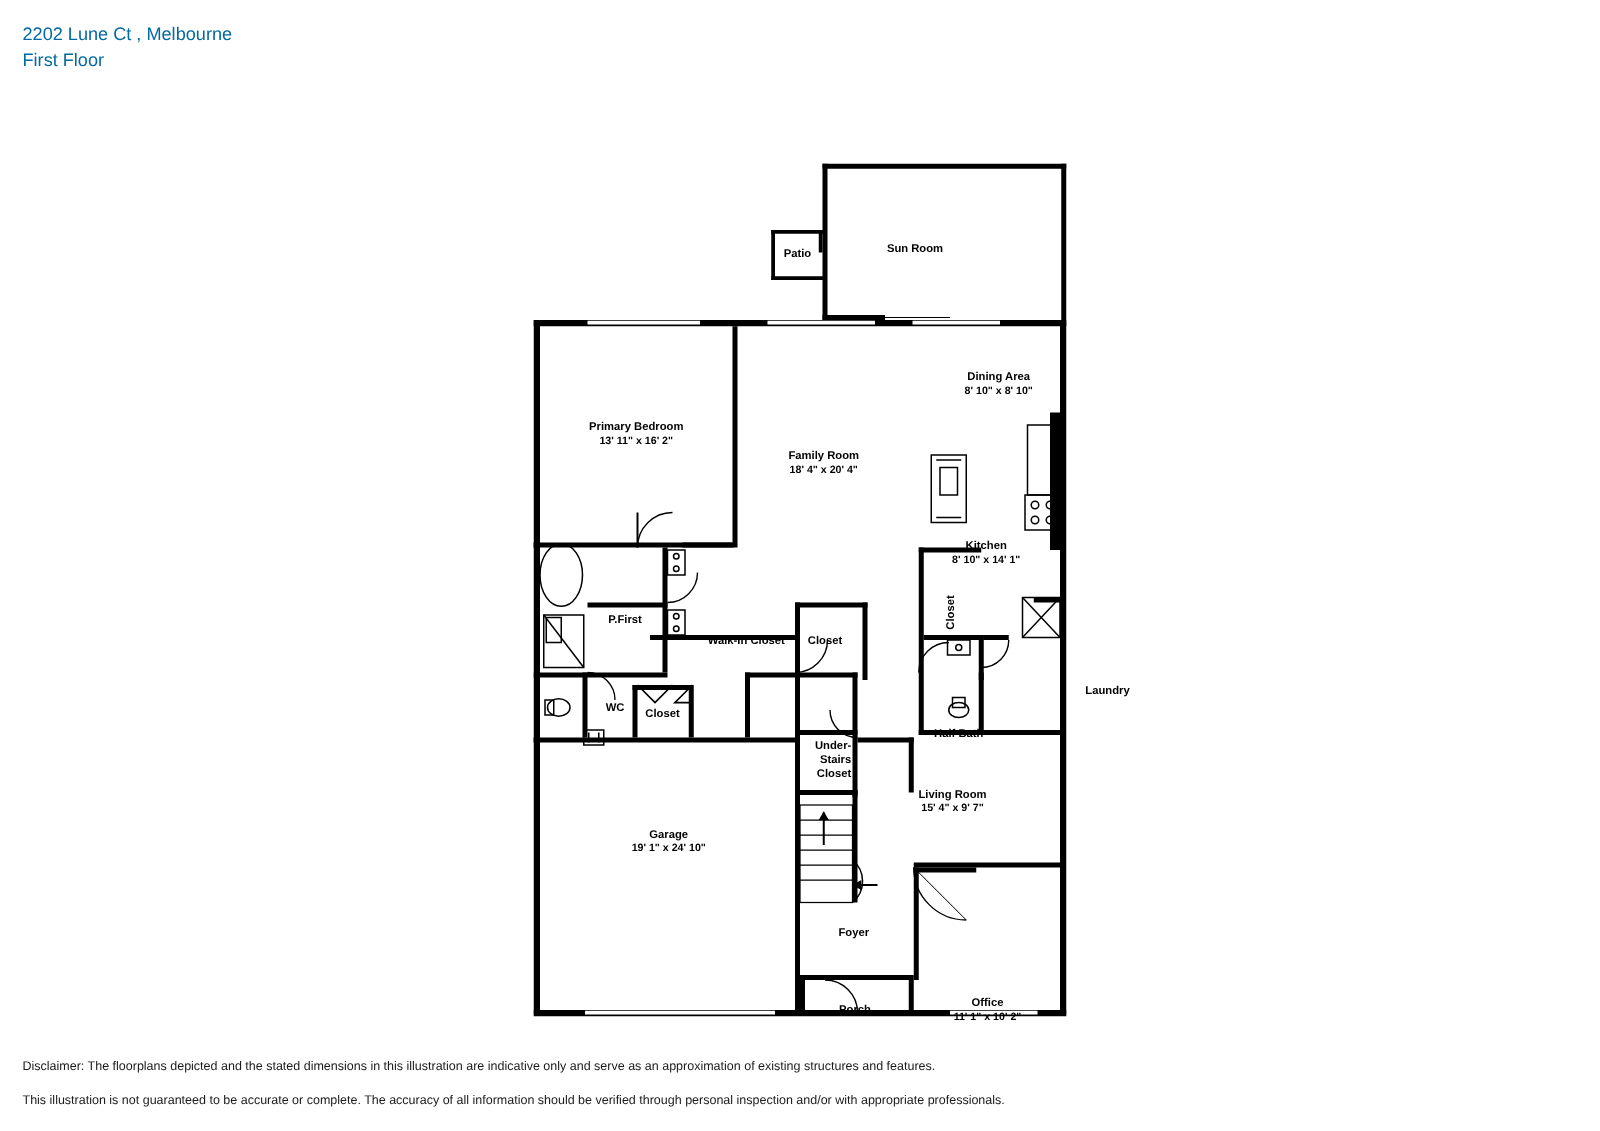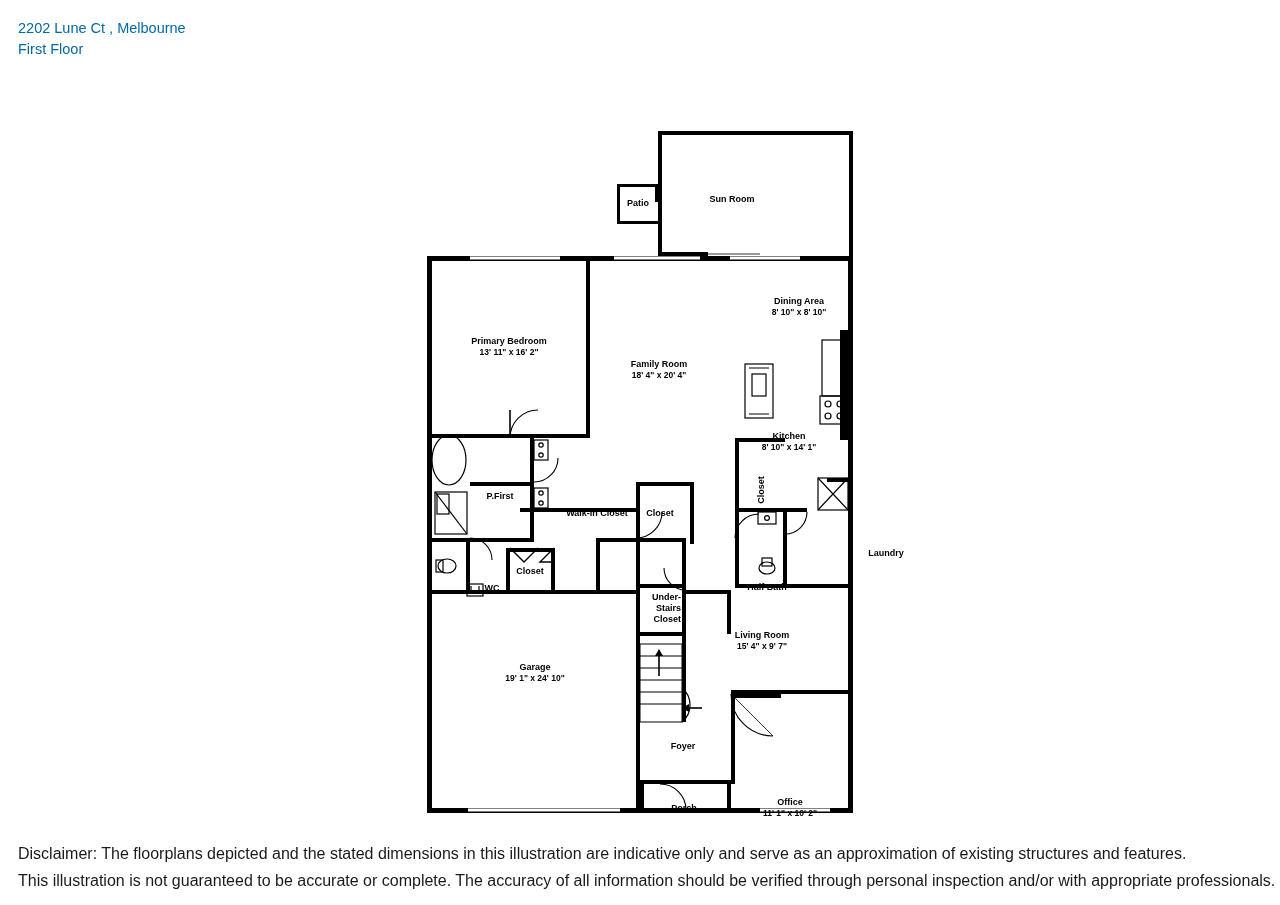--- a/index.html
+++ b/index.html
@@ -22,21 +22,21 @@
     font-size: 14.5px;
     line-height: 21px;
     color: #0369a1;
   }
   .header div { white-space: nowrap; }
 
   .footer {
     position: absolute;
     left: 18px;
     top: 840px;
-    font-size: 16px;
+    font-size: 10px;
     line-height: 27px;
     color: #1a1a1a;
   }
 
   #plan {
     position: absolute;
     left: 0;
     top: 0;
     width: 1280px;
     height: 905px;
@@ -245,21 +245,21 @@
     <div class="lbl" style="left: 509px; top: 347px;"><span>Primary Bedroom</span><span class="dim">13' 11" x 16' 2"</span></div>
     <div class="lbl" style="left: 659px; top: 370px;"><span>Family Room</span><span class="dim">18' 4" x 20' 4"</span></div>
     <div class="lbl" style="left: 799px; top: 307px;"><span>Dining Area</span><span class="dim">8' 10" x 8' 10"</span></div>
     <div class="lbl" style="left: 789px; top: 442px;"><span>Kitchen</span><span class="dim">8' 10" x 14' 1"</span></div>
     <div class="lbl" style="left: 500px; top: 496px;"><span>P.First</span></div>
     <div class="lbl" style="left: 597px; top: 513px;"><span>Walk-In Closet</span></div>
     <div class="lbl" style="left: 660px; top: 513px;"><span>Closet</span></div>
     <div class="lbl vert" style="left: 761px; top: 490px;"><span>Closet</span></div>
     <div class="lbl" style="left: 767px; top: 549px; margin-top: 38px;"><span>Half Bath</span></div>
     <div class="lbl" style="left: 854px; top: 553px; margin-left: 32px;"><span>Laundry</span></div>
-    <div class="lbl" style="left: 481px; top: 588px; padding-left: 22px;"><span>WC</span></div>
+    <div class="lbl" style="left: 481px; top: 566px; padding-left: 22px;"><span>WC</span></div>
     <div class="lbl" style="left: 530px; top: 571px;"><span>Closet</span></div>
     <div class="lbl wrap" style="left: 660px; top: 608px;"><span>Under-Stairs Closet</span></div>
     <div class="lbl" style="left: 535px; top: 673px;"><span>Garage</span><span class="dim">19' 1" x 24' 10"</span></div>
     <div class="lbl" style="left: 762px; top: 641px;"><span>Living Room</span><span class="dim">15' 4" x 9' 7"</span></div>
     <div class="lbl" style="left: 683px; top: 746px;"><span>Foyer</span></div>
     <div class="lbl" style="left: 790px; top: 760px; margin-top: 48px;"><span>Office</span><span class="dim">11' 1" x 10' 2"</span></div>
     <div class="lbl" style="left: 684px; top: 808px;"><span>Porch</span></div>
   </div>
 
 <div class="footer">

